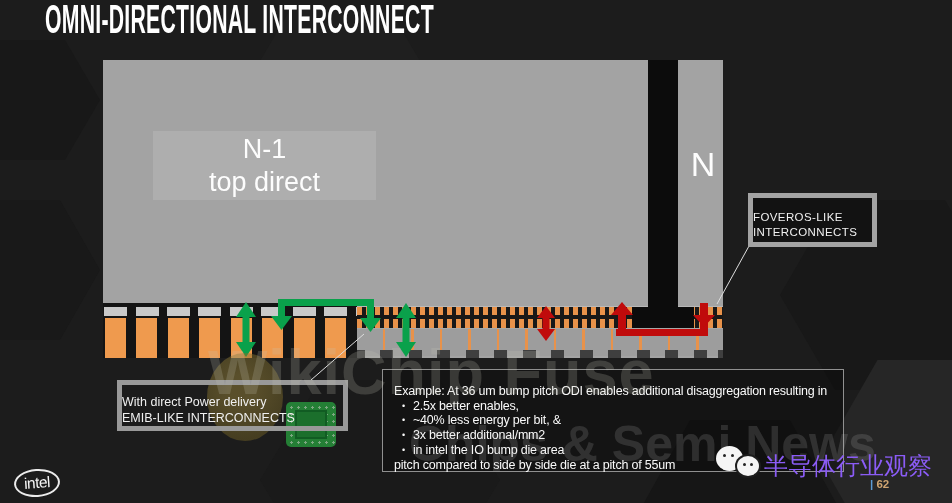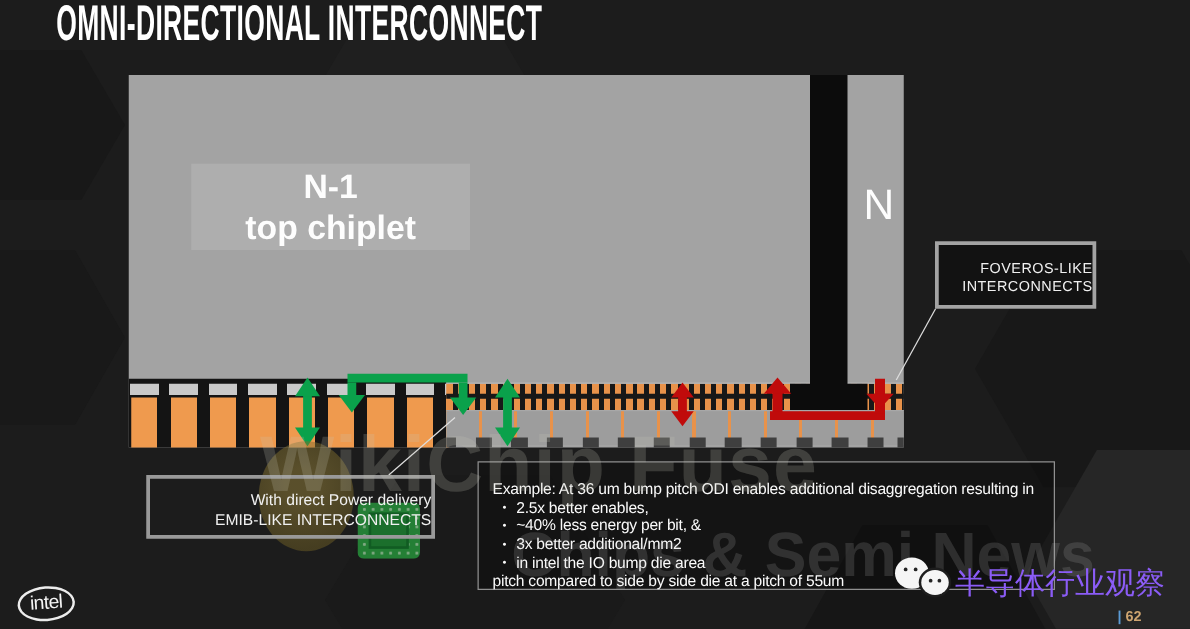--- a/index.html
+++ b/index.html
@@ -3,37 +3,37 @@
 <meta charset="utf-8">
 <style>
   * { margin:0; padding:0; box-sizing:border-box; }
   html,body { width:952px; height:503px; overflow:hidden; }
   body { background:#1c1c1c; font-family:"Liberation Sans", sans-serif; position:relative; }
   .hex { position:absolute; clip-path:polygon(25% 0, 75% 0, 100% 50%, 75% 100%, 25% 100%, 0 50%); }
 
   .title { position:absolute; left:45px; top:-3px; color:#fff; font-weight:bold; font-size:40px; transform:scaleX(0.53); transform-origin:left center; white-space:nowrap; letter-spacing:0.5px; }
 
   .diagram { position:absolute; left:103px; top:60px; width:620px; height:298px; background:#a3a3a3; }
-  .n1box { position:absolute; left:50px; top:71px; width:223px; height:69px; background:#aeaeae; color:#fdfdfd; text-align:center; font-size:27px; line-height:33px; padding-top:2px;font-weight:bold; }
+  .n1box { position:absolute; left:50px; top:71px; width:223px; height:69px; background:#aeaeae; color:#fdfdfd; text-align:center; font-size:27px; line-height:33px; padding-top:2px; }
   .nbar-stem { position:absolute; left:545px; top:0; width:30px; height:250px; background:#0c0c0c; z-index:2; }
   .nbar-flange { position:absolute; left:529px; top:247px; width:62px; height:21px; background:#0c0c0c; z-index:2; }
   .nlabel { position:absolute; left:578px; top:85px; width:44px; color:#fdfdfd; font-size:34px; text-align:center; z-index:3; }
 
   .leftstrip { position:absolute; left:0; top:243px; width:254px; height:55px; background:#141414; }
   .caps { position:absolute; left:1px; top:4px; width:100%; height:9px; background:repeating-linear-gradient(90deg,#c9c9c9 0 23px, transparent 23px 31.5px); }
   .pillars { position:absolute; left:2px; top:15px; width:100%; height:40px; background:repeating-linear-gradient(90deg,#ef9a4e 0 21px, transparent 21px 31.5px); }
 
   .bumpstrip { position:absolute; left:254px; top:246px; width:366px; height:23px; background:repeating-linear-gradient(90deg,#e8924a 0 5px,#181818 5px 9px); border-top:1px solid #b8b8b8; border-bottom:1px solid #a8a8a8; }
   .bumpstrip::after { content:""; position:absolute; left:0; top:8px; width:100%; height:4px; background:#181818; }
   .substrate { position:absolute; left:254px; top:269px; width:366px; height:27px; background-color:#9d9d9d; background-image:repeating-linear-gradient(90deg, transparent 0 26px, #e8924a 26px 28.5px); }
   .pads { position:absolute; left:254px; top:290px; width:366px; height:8px; background:repeating-linear-gradient(90deg,#3f3f3f 0 13px, transparent 13px 28.5px); background-position:-5px 0; }
 
   svg.overlay { position:absolute; left:0; top:0; width:952px; height:503px; pointer-events:none; z-index:3; }
 
-  .callout { position:absolute; border:3px solid #a3a3a3; color:#f0f0f0; text-align:right; z-index:4; }
+  .callout { position:absolute; border:5px solid #a3a3a3; color:#f0f0f0; text-align:left; z-index:4; }
   .foveros { left:748px; top:193px; width:129px; height:54px; background:#121212; font-size:11.5px; line-height:15px; padding-top:12px; letter-spacing:0.4px; }
   .emib { left:117px; top:380px; width:231px; height:51px; border-color:#999; padding-top:9px; font-size:12.5px; line-height:16px; }
 
   .examplebox { position:absolute; left:382px; top:369px; width:462px; height:103px; border:1px solid #909090; background:rgba(10,10,10,0.42); color:#fafafa; font-size:12.5px; line-height:14.7px; padding:14px 6px 0 11px; letter-spacing:-0.2px; z-index:2; }
   .bullet-row { display:flex; }
   .bullet-row .b { width:19px; text-align:center; font-size:9px; line-height:14.7px; }
 
   .wm1 { position:absolute; left:208px; top:336px; font-size:63px; font-weight:bold; letter-spacing:1px; color:rgba(200,198,185,0.21); white-space:nowrap; z-index:5; }
   .wm2 { position:absolute; left:385px; top:415px; font-size:50px; font-weight:bold; color:rgba(205,205,205,0.16); white-space:nowrap; z-index:5;margin-left:24px; }
   .globe { position:absolute; left:207px; top:353px; width:76px; height:88px; border-radius:50%; background:radial-gradient(circle at 45% 40%, #97823a 20%, #6f5f25 75%); opacity:0.5; z-index:4; }
@@ -42,21 +42,21 @@
 
   .intel { position:absolute; left:14px; top:469px; width:46px; height:28px; border:2px solid #ececec; border-radius:50%; transform:rotate(-4deg); color:#f5f5f5; font-size:15.5px; text-align:center; line-height:24px; letter-spacing:-0.5px; }
 
   .wechat { position:absolute; left:716px; top:446px; width:46px; height:36px; z-index:6; }
   .wc-big { position:absolute; left:0; top:0; width:27px; height:25px; background:#f5f5f5; border-radius:50%; }
   .wc-big::after { content:""; position:absolute; left:3px; bottom:-4px; width:0; height:0; border:5px solid transparent; border-top:7px solid #f5f5f5; transform:rotate(25deg); }
   .wc-small { position:absolute; left:21px; top:10px; width:22px; height:20px; background:#f5f5f5; border-radius:50%; box-shadow:0 0 0 2px #1d1d1d; }
   .wc-small::after { content:""; position:absolute; right:2px; bottom:-3px; width:0; height:0; border:4px solid transparent; border-top:6px solid #f5f5f5; transform:rotate(-25deg); }
   .eye { position:absolute; width:3px; height:3px; background:#242424; border-radius:50%; }
   .wcname { position:absolute; left:764px; top:450px; font-size:24px; color:#8b5cf6; letter-spacing:0px; font-weight:500; z-index:6; }
-  .pagenum { position:absolute; left:894px; top:478px; font-size:11.5px; font-weight:bold; z-index:6;margin-top:10px; }
+  .pagenum { position:absolute; left:870px; top:478px; font-size:11.5px; font-weight:bold; z-index:6; }
 </style>
 </head>
 <body>
 
 <div class="hex" style="left:-40px; top:40px; width:140px; height:120px; background:#181818;"></div>
 <div class="hex" style="left:-60px; top:200px; width:160px; height:140px; background:#191919;"></div>
 <div class="hex" style="left:240px; top:10px; width:200px; height:170px; background:#1f1f1f;"></div>
 <div class="hex" style="left:780px; top:200px; width:220px; height:190px; background:#181818;"></div>
 <div class="hex" style="left:820px; top:360px; width:230px; height:200px; background:#262626;"></div>
 <div class="hex" style="left:640px; top:420px; width:200px; height:180px; background:#161616;"></div>
@@ -67,21 +67,21 @@
 <div class="globe"></div>
 <div class="chip">
     <div class="chip-inner"></div>
   </div>
 <div class="wm1">WikiChip Fuse</div>
 <div class="wm2">Chips &amp; Semi News</div>
 
 <div class="diagram">
   <div class="n1box">
     <div>N-1</div>
-    <div>top chiplet</div>
+    <div>top direct</div>
   </div>
   <div class="nbar-stem"></div>
   <div class="nbar-flange"></div>
   <div class="nlabel">N</div>
 
   <div class="leftstrip">
     <div class="caps"></div>
     <div class="pillars"></div>
   </div>
   <div class="bumpstrip"></div>

